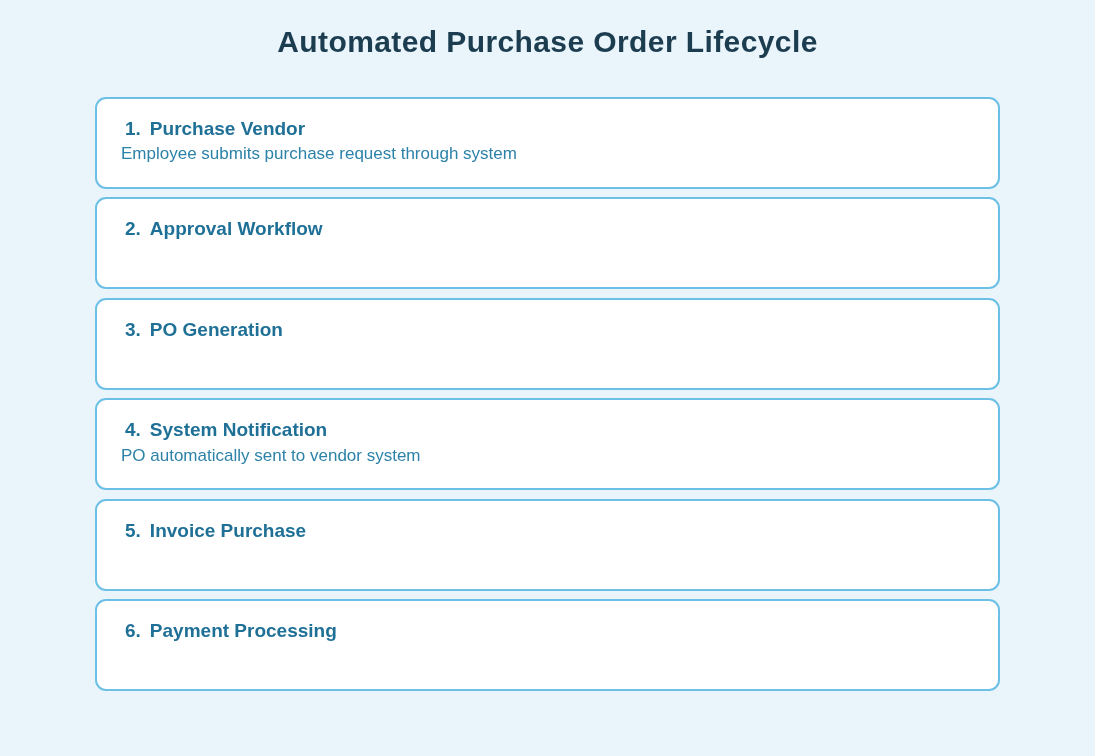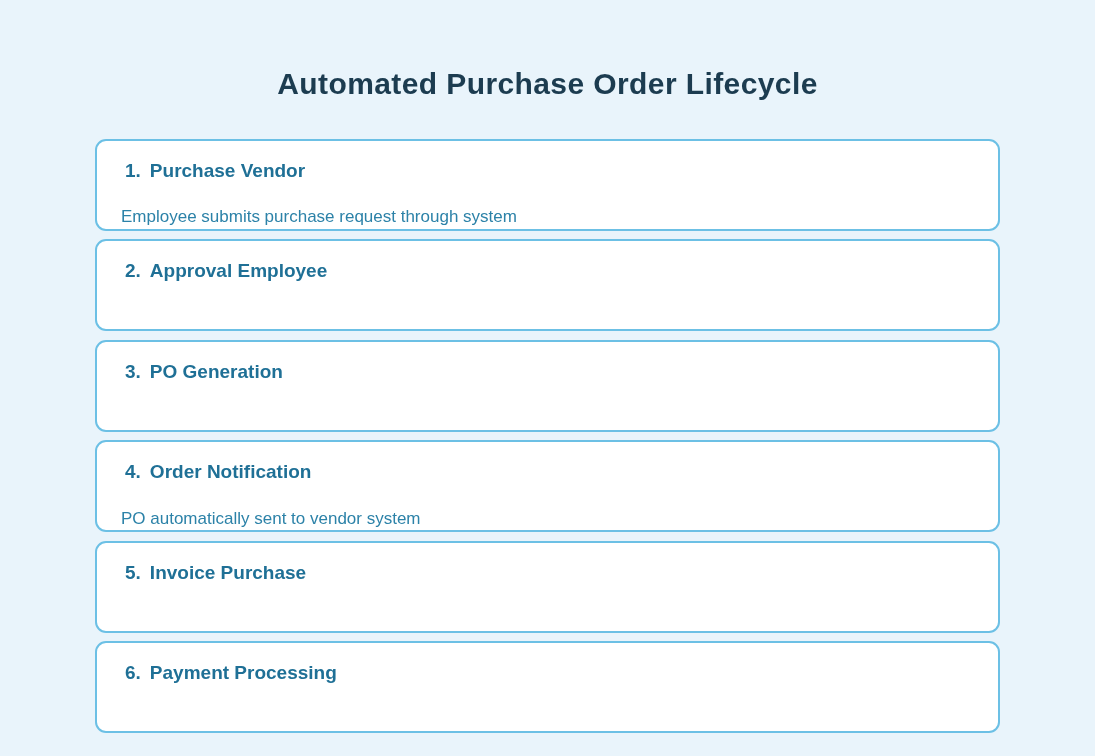--- a/index.html
+++ b/index.html
@@ -8,21 +8,21 @@
   }
   body {
     width: 1095px;
     height: 756px;
     background: var(--bg, #e9f4fb);
     font-family: "Liberation Sans", sans-serif;
     overflow: hidden;
   }
   .page-title {
     margin: 0;
-    padding-top: 67px;
+    padding-top: 25px;
     text-align: center;
     font-size: 30px;
     font-weight: 700;
     letter-spacing: 0.4px;
     color: var(--title-color, #1c3c50);
     line-height: 1.15;
   }
   .steps {
     width: 905px;
     margin: 37px auto 0;
@@ -39,21 +39,21 @@
   .step-heading {
     display: flex;
     gap: 9px;
     margin-left: 4px;
     font-size: 19px;
     font-weight: 700;
     line-height: 1.2;
     color: var(--step-title-color, #1f7096);
   }
   .step-desc {
-    margin-top: 25px;
+    margin-top: 4px;
     font-size: 17px;
     font-weight: 400;
     line-height: 1.2;
     color: var(--step-desc-color, #2c82a8);
   }
 </style>
 </head>
 <body>
 
 <main>
@@ -64,35 +64,35 @@
     <div class="step-heading">
       <span class="step-number">1.</span>
       <span class="step-title">Purchase Vendor</span>
     </div>
     <div class="step-desc">Employee submits purchase request through system</div>
   </article>
 
   <article class="step-card">
     <div class="step-heading">
       <span class="step-number">2.</span>
-      <span class="step-title">Approval Employee</span>
+      <span class="step-title">Approval Workflow</span>
     </div>
   </article>
 
   <article class="step-card">
     <div class="step-heading">
       <span class="step-number">3.</span>
       <span class="step-title">PO Generation</span>
     </div>
   </article>
 
   <article class="step-card">
     <div class="step-heading">
       <span class="step-number">4.</span>
-      <span class="step-title">Order Notification</span>
+      <span class="step-title">System Notification</span>
     </div>
     <div class="step-desc">PO automatically sent to vendor system</div>
   </article>
 
   <article class="step-card">
     <div class="step-heading">
       <span class="step-number">5.</span>
       <span class="step-title">Invoice Purchase</span>
     </div>
   </article>

